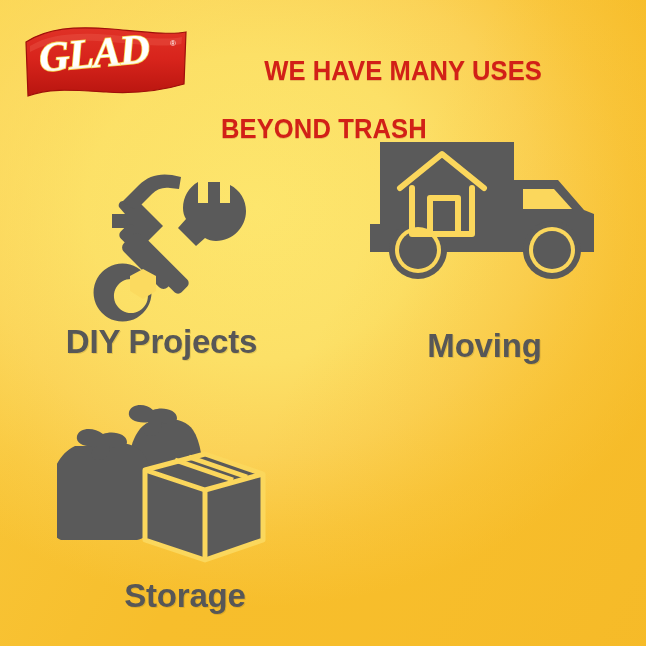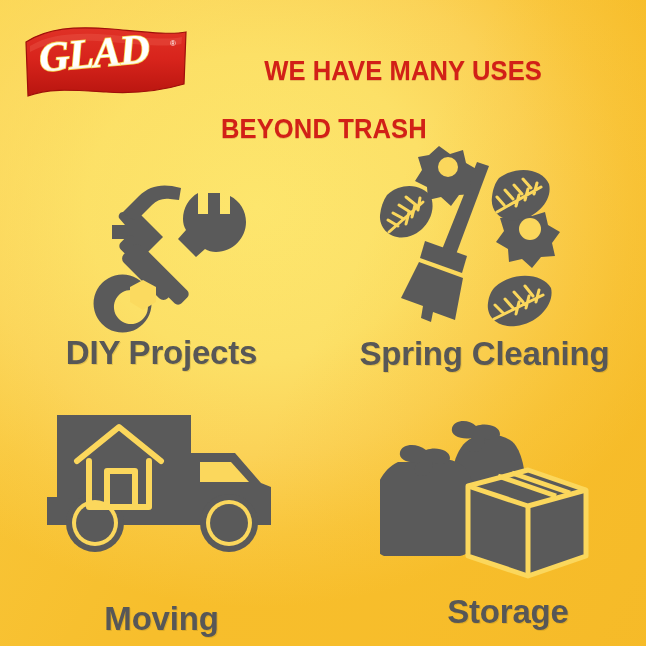--- a/index.html
+++ b/index.html
@@ -65,21 +65,21 @@
     display: grid;
     grid-template-columns: 1fr 1fr;
     grid-template-rows: 1fr 1fr;
     z-index: 2;
   }
   .tile {
     position: relative;
     display: flex;
     flex-direction: column;
     align-items: center;
-    justify-content: center;
+    justify-content: flex-start;
   }
   .tile .art {
     width: 200px;
     height: 178px;
     display: block;
   }
   .tile.t1 .art { margin-top: 26px; }
   .tile.t2 .art { width: 228px; margin-top: 12px; height: 196px; }
   .tile.t3 .art { margin-top: 14px; width: 246px; height: 170px; }
   .tile.t4 .art { margin-top: 12px; width: 210px; height: 176px; }
@@ -153,52 +153,20 @@
                    c17,0 30,-14 30,-30 c0,-11 -6,-21 -16,-26 L168,59 L158,59 L158,38 Z"></path>
           <rect x="76" y="86" width="24" height="62" rx="6" transform="rotate(-45 88 117)"></rect>
           <path d="M81,128 a29,29 0 1,0 0.1,0.1 Z M81,140 a17,17 0 1,1 -0.1,-0.1 Z"></path>
         </g>
 
         <polygon points="81,125 94,132 94,147 81,155 68,147 68,132" fill="#FBDA5F"></polygon>
       </svg>
       <div class="label">DIY Projects</div>
     </div>
 
-    <div class="tile t2">
-      <svg class="art" viewBox="0 0 228 196">
-        <g class="icon-fill">
-
-          <path d="M106,22 L118,26 L84,117 L70,112 Z"></path>
-
-          <path d="M54,101 L96,116 L91,133 L49,118 Z"></path>
-
-          <path d="M48,122 L92,138 L84,180 L62,172 L60,182 L50,178 L52,166 L30,158 Z"></path>
-
-          <path d="M58,15 l10,-9 11,8 13,-4 3,13 12,7 -8,11 3,13 -14,1 -8,11 -10,-9 -13,3 -1,-13 -12,-6 7,-11 -4,-13 Z"></path>
-
-          <path d="M139,77 l10,-9 12,8 13,-4 3,13 12,7 -8,11 3,13 -14,1 -9,11 -10,-9 -13,3 -1,-13 -12,-7 8,-11 -4,-13 Z"></path>
-
-          <path d="M16,55 c16,-14 36,-10 44,2 c6,16 -6,36 -24,40 c-16,3 -28,-8 -27,-22 c1,-8 3,-14 7,-20 Z"></path>
-
-          <path d="M128,38 c20,-14 44,-8 50,6 c4,16 -12,34 -32,36 c-16,2 -27,-9 -25,-23 c1,-8 3,-14 7,-19 Z"></path>
-
-          <path d="M124,147 c20,-17 48,-13 56,1 c4,16 -13,36 -35,38 c-18,2 -30,-9 -28,-23 c1,-7 3,-12 7,-16 Z"></path>
-        </g>
-
-        <g fill="#FBD75C">
-          <circle cx="77" cy="27" r="10"></circle>
-          <circle cx="159" cy="89" r="11"></circle>
-
-          <path d="M52,62 L18,92 M45,65 L35,57 M39,72 L28,65 M33,79 L22,73 M27,86 L17,80 M47,70 L49,58 M41,77 L44,65 M35,84 L38,72" stroke="#FBD75C" stroke-width="3" fill="none" stroke-linecap="round"></path>
-          <path d="M170,47 L126,72 M160,48 L152,39 M151,54 L143,45 M142,59 L134,50 M133,65 L126,57 M163,54 L166,43 M154,60 L157,49 M145,66 L148,55" stroke="#FBD75C" stroke-width="3" fill="none" stroke-linecap="round"></path>
-          <path d="M172,155 L123,179 M162,156 L154,146 M152,162 L143,152 M142,168 L134,159 M132,173 L124,165 M165,162 L168,150 M155,168 L158,156 M145,174 L148,162" stroke="#FBD75C" stroke-width="3" fill="none" stroke-linecap="round"></path>
-        </g>
-      </svg>
-      <div class="label">Spring Cleaning</div>
-    </div>
 
     <div class="tile t3">
       <svg class="art" viewBox="0 0 246 170">
         <g class="icon-fill">
 
           <path d="M18,10 L152,10 L152,120 L8,120 L8,92 L18,92 Z"></path>
 
           <path d="M152,48 L196,48 L222,78 L232,82 L232,120 L152,120 Z"></path>
 
           <circle cx="56" cy="118" r="29"></circle>

